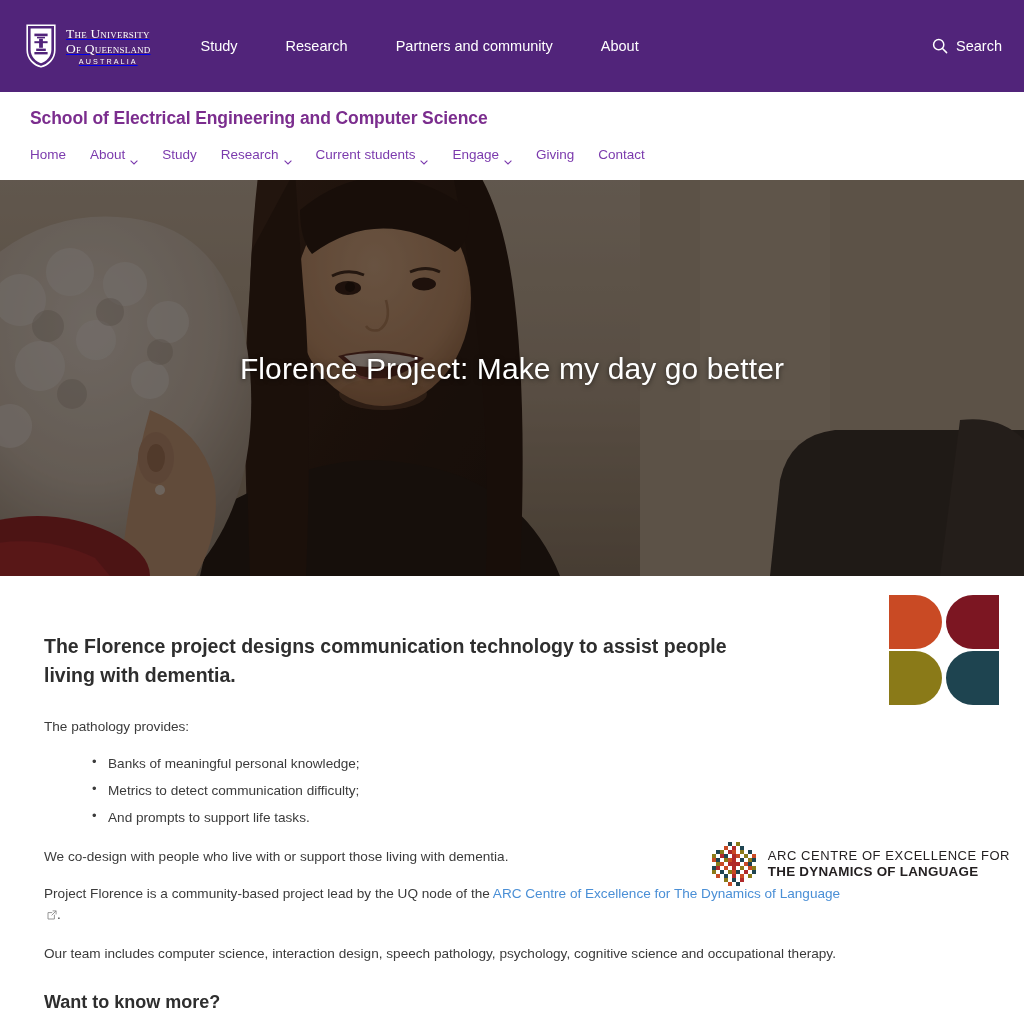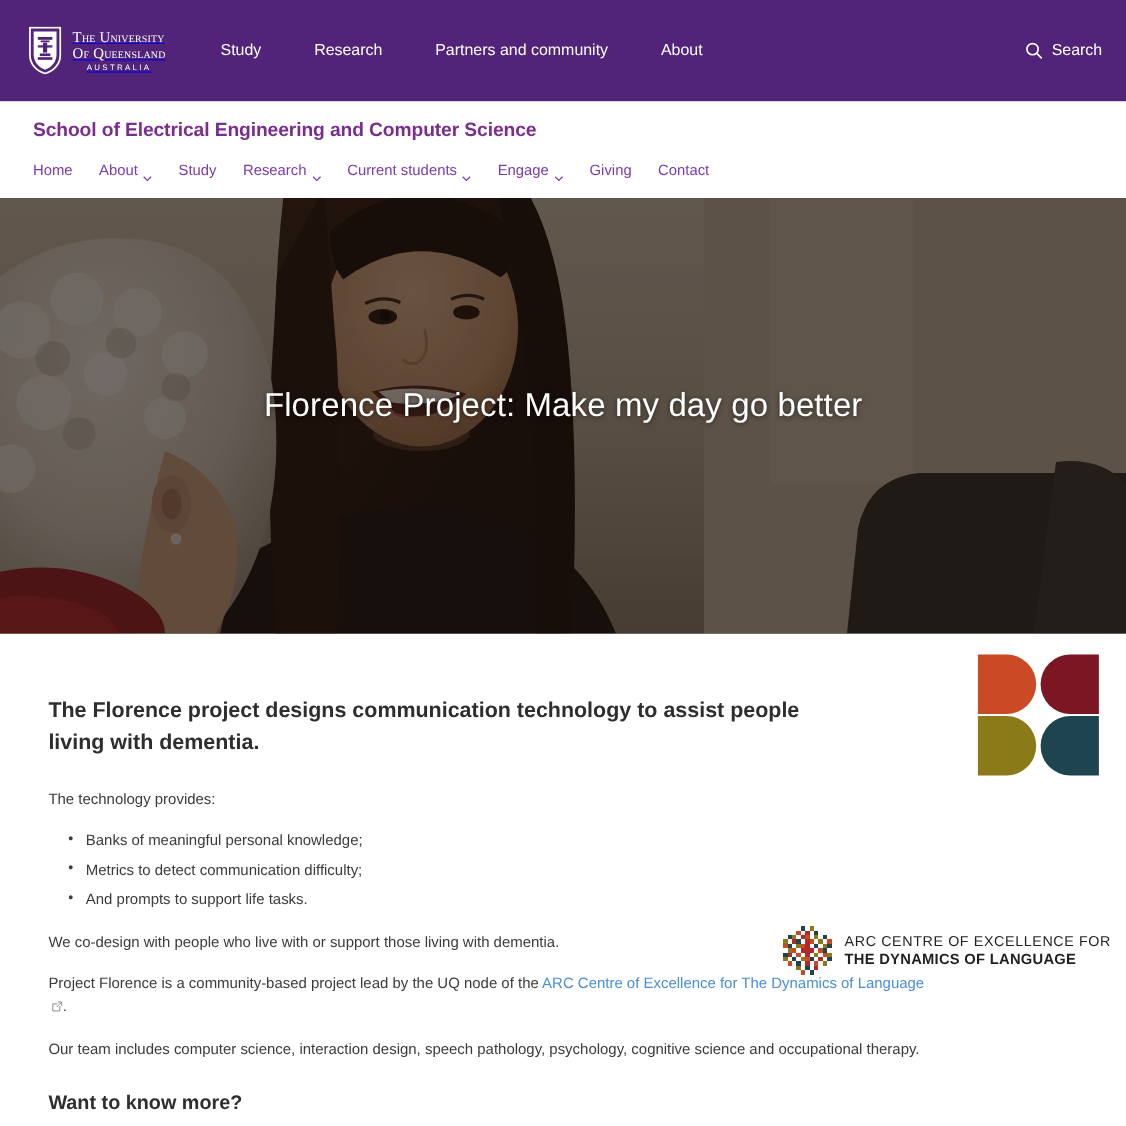--- a/index.html
+++ b/index.html
@@ -158,20 +158,21 @@
   }
   p.body { margin-bottom: 16px; }
   ul.bullets {
     list-style: none;
     margin: 10px 0 18px 0;
     padding-left: 34px;
   }
   ul.bullets li {
     position: relative;
     margin-bottom: 6px;
+    margin-left: 30px;
   }
   ul.bullets li::before {
     content: "•";
     position: absolute;
     left: -16px;
     top: -1px;
     color: #3b3b3b;
     font-size: 13px;
   }
   p.tight { margin-bottom: 18px; }
@@ -507,21 +508,21 @@
     </span>
     <span class="arc-text">
       <span class="arc-l1" style="display:block">ARC CENTRE OF EXCELLENCE FOR</span>
       <span class="arc-l2" style="display:block">THE DYNAMICS OF LANGUAGE</span>
     </span>
   </div>
 
   <div class="content-inner">
     <h2 class="lead">The Florence project designs communication technology to assist people living with dementia.</h2>
 
-    <p class="body">The technology provides:</p>
+    <p class="body">The pathology provides:</p>
 
     <ul class="bullets">
       <li class="body">Banks of meaningful personal knowledge;</li>
       <li class="body">Metrics to detect communication difficulty;</li>
       <li class="body">And prompts to support life tasks.</li>
     </ul>
 
     <p class="body">We co-design with people who live with or support those living with dementia.</p>
 
     <p class="body tight"><span>Project Florence is a community-based project lead by the UQ node of the </span><a class="inline-link" href="#">ARC Centre of Excellence for The Dynamics of Language</a><span class="ext-icon"><svg width="10" height="10" viewBox="0 0 10 10" aria-hidden="true">

